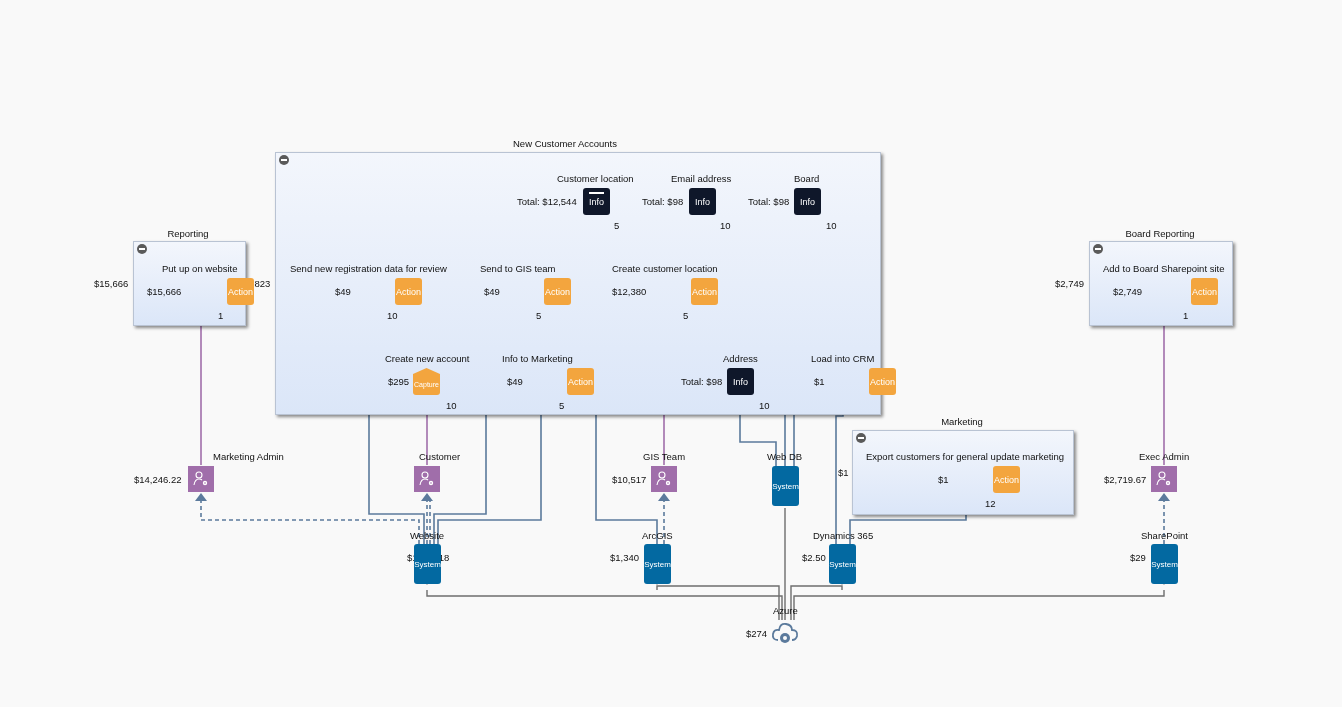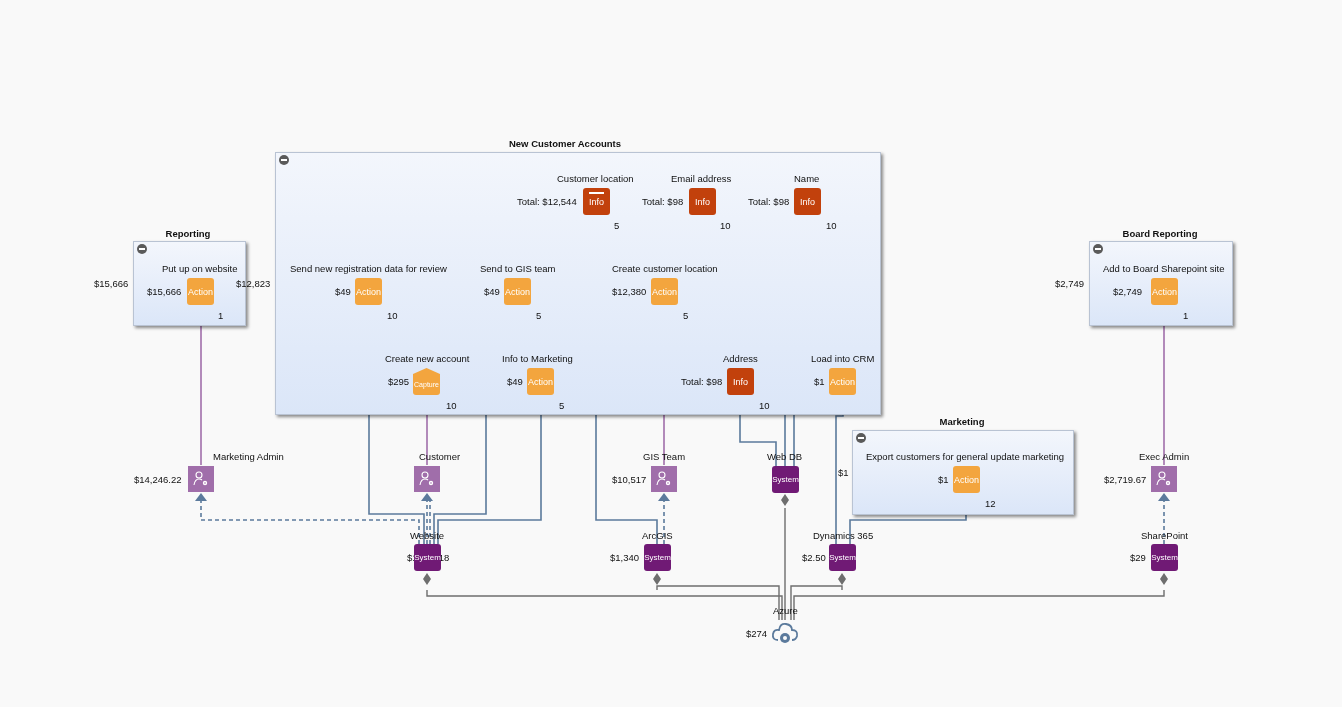--- a/index.html
+++ b/index.html
@@ -1,29 +1,29 @@
 <!DOCTYPE html>
 <html><head>
 <meta charset="utf-8">
 <style>
   html, body { margin:0; padding:0; }
   body { width:1342px; height:707px; background:#f9f9f9; position:relative; overflow:hidden;
          font-family:"Liberation Sans", sans-serif; font-size:9.5px; color:#111; }
   .group { position:absolute; border:1px solid #b9c3d3; box-shadow:2px 2px 3px rgba(0,0,0,0.45);
            background:linear-gradient(#f3f6fc, #dbe6f8); }
-  .group-title { position:absolute; text-align:center; white-space:nowrap; font-size:9.5px;font-weight:bold; }
+  .group-title { position:absolute; text-align:center; white-space:nowrap; font-size:9.5px; }
   .collapse { position:absolute; width:10px; height:10px; border-radius:50%; background:#5a5a5a;
               top:2px; left:3px; }
   .collapse::after { content:""; position:absolute; left:2px; right:2px; top:4px; height:2px; background:#fff; }
   .label { position:absolute; white-space:nowrap; font-size:9.5px; }
   .box { position:absolute; width:27px; height:27px; border-radius:3px; color:#fff; font-size:9px;
          display:flex; align-items:center; justify-content:center; }
-  .action { background:#f3a53e; }
-  .info { background:#c2410c; }
-  .system { background:#701a75; font-size:8px; width:27px; height:27px; }
+  .action { background:#f3a53e;margin-left:40px; }
+  .info { background:#0f172a; }
+  .system { background:#0369a1; font-size:8px; width:27px; height:40px; }
   .role { background:#a06eaa; border-radius:0; width:26px; height:26px; }
   .capture { background:#f3a53e; font-size:7px; clip-path:polygon(50% 0,100% 22%,100% 100%,0 100%,0 22%); }
   .info-bar { position:absolute; top:4px; left:6px; right:6px; height:1.5px; background:#fff; }
   svg.wires { position:absolute; left:0; top:0; }
 </style>
 </head>
 <body>
 
 <svg class="wires" width="1342" height="707">
   <defs>
@@ -133,21 +133,21 @@
   </div>
 <div class="label" style="left:614px;top:220px;">5</div>
 
 <div class="label" style="left:671px;top:173px;">Email address</div>
 <div class="label" style="left:642px;top:196px;">Total: $98</div>
 <div class="box info" style="left:689px;top:188px;">
     <span>Info</span>
   </div>
 <div class="label" style="left:720px;top:220px;">10</div>
 
-<div class="label" style="left:794px;top:173px;">Name</div>
+<div class="label" style="left:794px;top:173px;">Board</div>
 <div class="label" style="left:748px;top:196px;">Total: $98</div>
 <div class="box info" style="left:794px;top:188px;">
     <span>Info</span>
   </div>
 <div class="label" style="left:826px;top:220px;">10</div>
 
 <div class="label" style="left:290px;top:263px;">Send new registration data for review</div>
 <div class="label" style="left:335px;top:286px;">$49</div>
 <div class="box action" style="left:355px;top:278px;">
     <span>Action</span>

